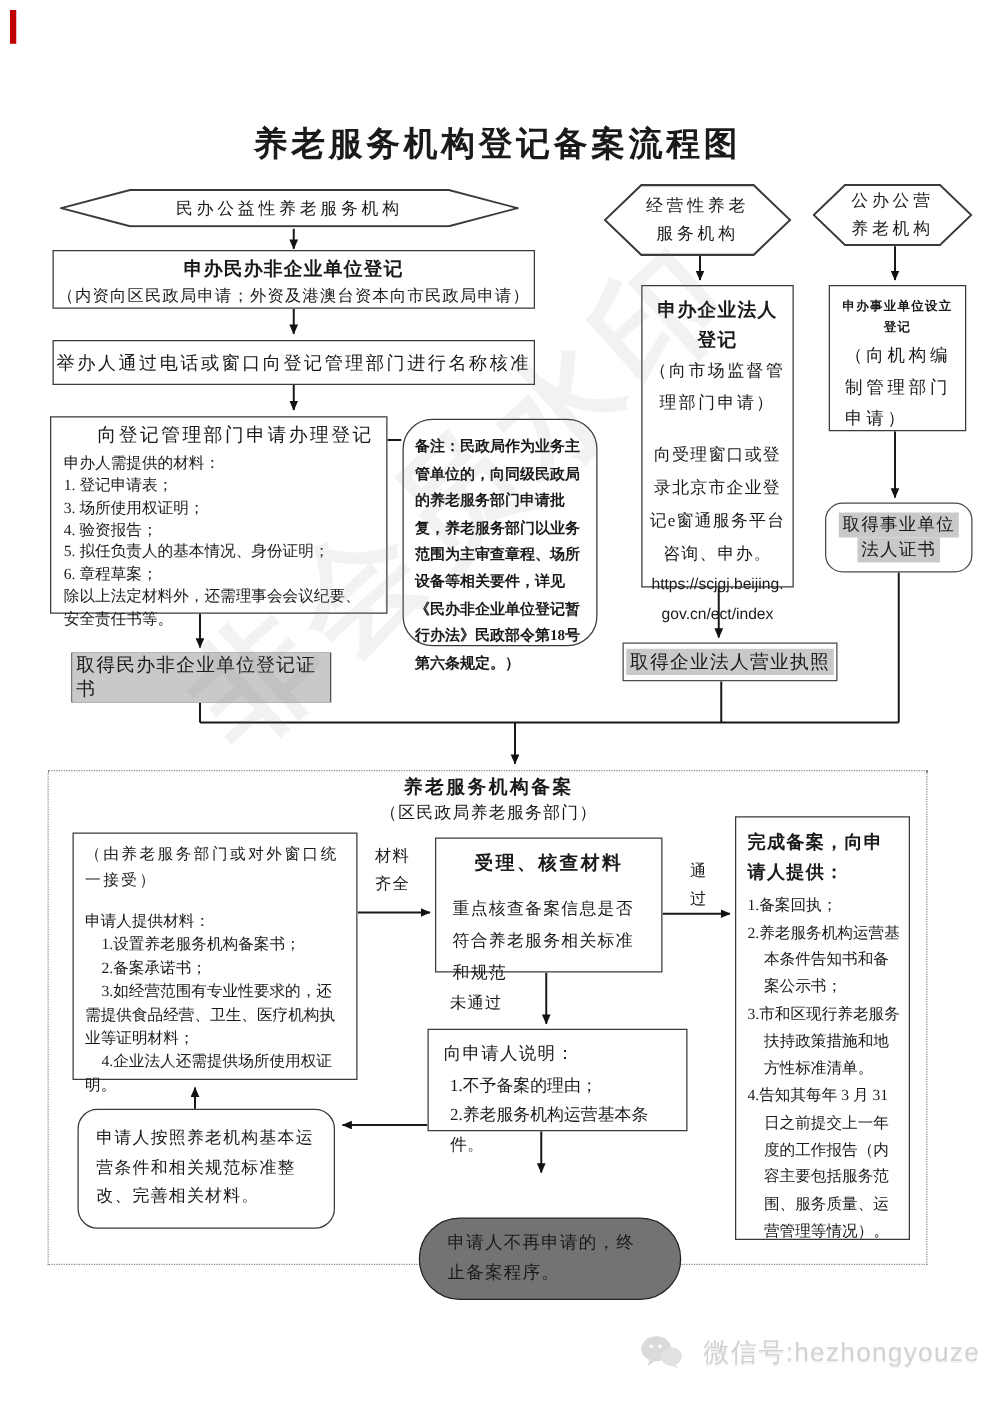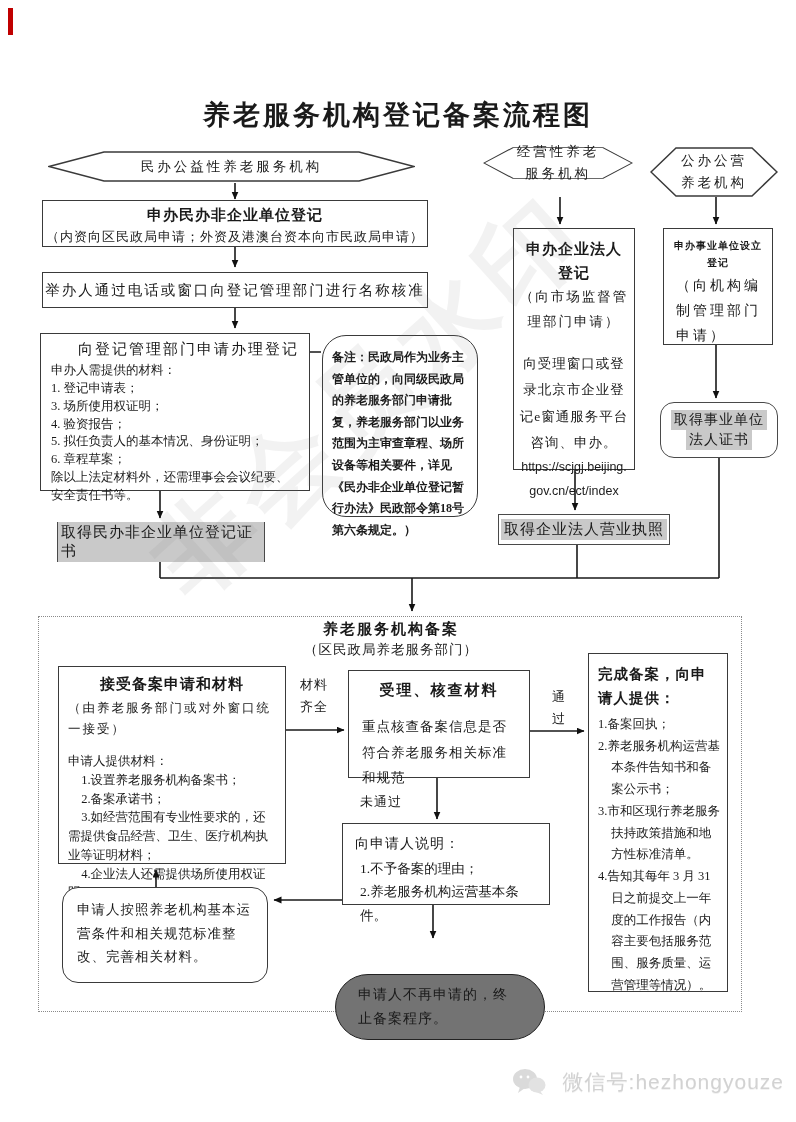--- a/index.html
+++ b/index.html
@@ -116,21 +116,21 @@
 
   <div class="abs hexwrap" style="left:48px;top:151px;width:367px;height:31px">
     <svg viewBox="0 0 367 31" preserveAspectRatio="none">
         <polygon points="1,15.5 56,1 311,1 366,15.5 311,30 56,30"></polygon>
       </svg>
     <div class="htxt">
         <span>民办公益性养老服务机构</span>
       </div>
   </div>
 
-  <div class="abs hexwrap" style="left:483px;top:147px;width:150px;height:32px">
+  <div class="abs hexwrap" style="left:483px;top:147px;width:150px;height:58px">
     <svg viewBox="0 0 150 50" preserveAspectRatio="none">
         <polygon points="1,25 30,1 120,1 149,25 120,49 30,49"></polygon>
       </svg>
     <div class="htxt">
       <span>经营性养老</span>
       <span>服务机构</span>
     </div>
   </div>
 
   <div class="abs hexwrap" style="left:650px;top:147px;width:128px;height:50px">
@@ -193,21 +193,20 @@
   </div>
 
   <div class="abs bigbox" style="left:38px;top:616px;width:704px;height:396px"></div>
 
   <div class="abs filhead">
     <div class="t">养老服务机构备案</div>
     <div class="s">（区民政局养老服务部门）</div>
   </div>
 
   <div class="abs node box boxG" style="left:58px;top:666px;width:228px;height:198px">
-    <div class="t">接受备案申请和材料</div>
     <div class="s">（由养老服务部门或对外窗口统一接受）</div>
     <div class="intro">申请人提供材料：</div>
     <div class="it">1.设置养老服务机构备案书；</div>
     <div class="it">2.备案承诺书；</div>
     <div class="it">3.如经营范围有专业性要求的，还需提供食品经营、卫生、医疗机构执业等证明材料；</div>
     <div class="it">4.企业法人还需提供场所使用权证明。</div>
   </div>
 
   <div class="abs lbl ctr" style="left:294px;top:674px;width:40px;line-height:1.7">
     <div>材料</div>

